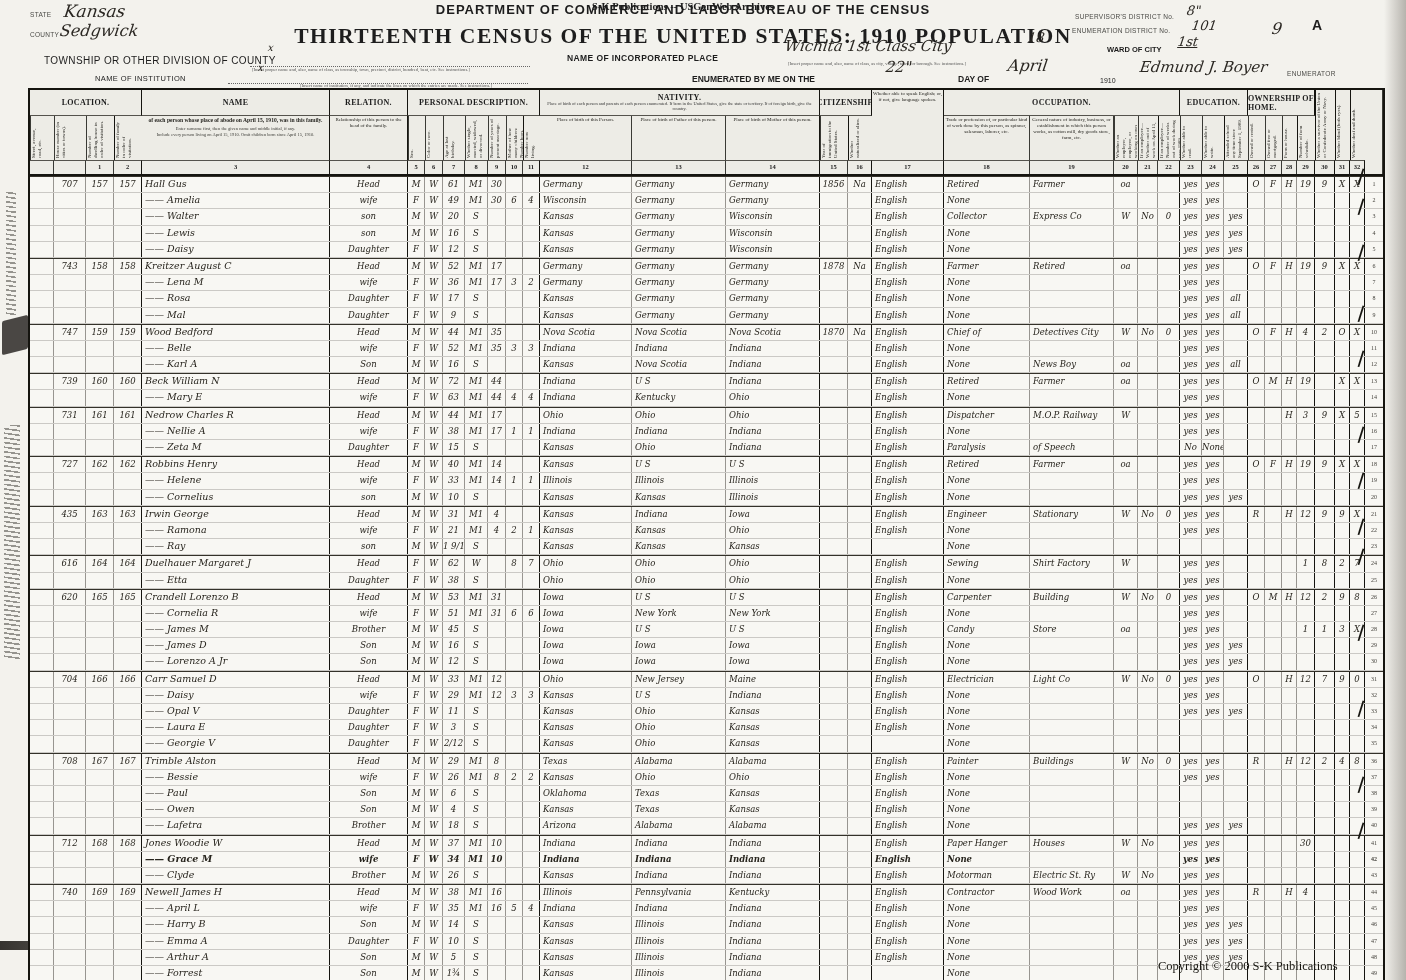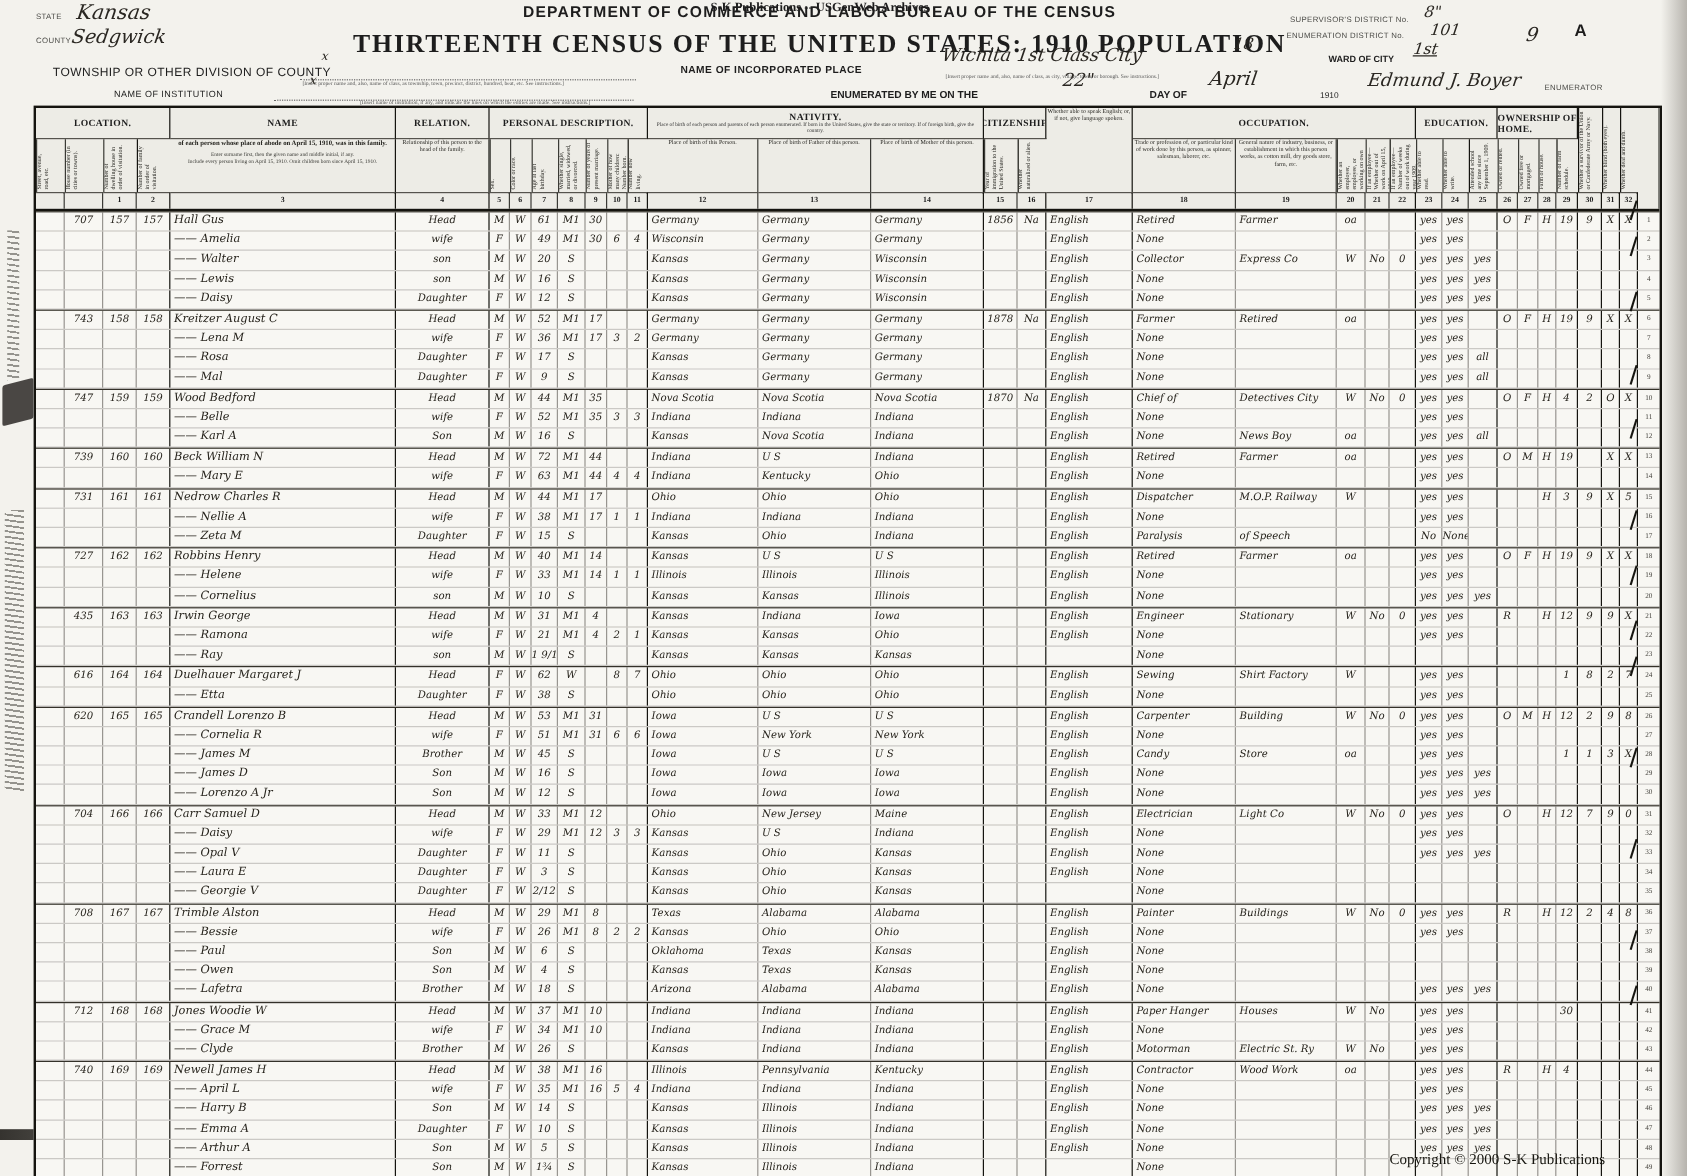--- a/index.html
+++ b/index.html
@@ -1717,21 +1717,21 @@
           <div class="bcell hb"></div>
           <div class="bcell"></div>
           <div class="bcell"></div>
           <div class="bcell"></div>
           <div class="bcell hb">30</div>
           <div class="bcell hb"></div>
           <div class="bcell hb"></div>
           <div class="bcell hb"></div>
           <div class="bcell lineno">41</div>
         </div>
-        <div class="brow" style="grid-template-columns: 24px 32px 28px 28px 188px 78px 17px 18px 22px 23px 18px 17px 17px 92px 94px 94px 28px 24px 72px 86px 84px 24px 20px 22px 22px 22px 24px 17px 17px 15px 18px 20px 15px 15px 18px;">
+        <div class="brow" style="grid-template-columns: 24px 32px 28px 28px 188px 78px 17px 18px 22px 23px 18px 17px 17px 92px 94px 94px 28px 24px 72px 86px 84px 24px 20px 22px 22px 22px 24px 17px 17px 15px 18px 20px 15px 15px 18px; font-weight: bold;">
           <div class="bcell"></div>
           <div class="bcell"></div>
           <div class="bcell"></div>
           <div class="bcell hb"></div>
           <div class="bcell hb la namecell">——  Grace M</div>
           <div class="bcell hb">wife</div>
           <div class="bcell">F</div>
           <div class="bcell">W</div>
           <div class="bcell">34</div>
           <div class="bcell">M1</div>

